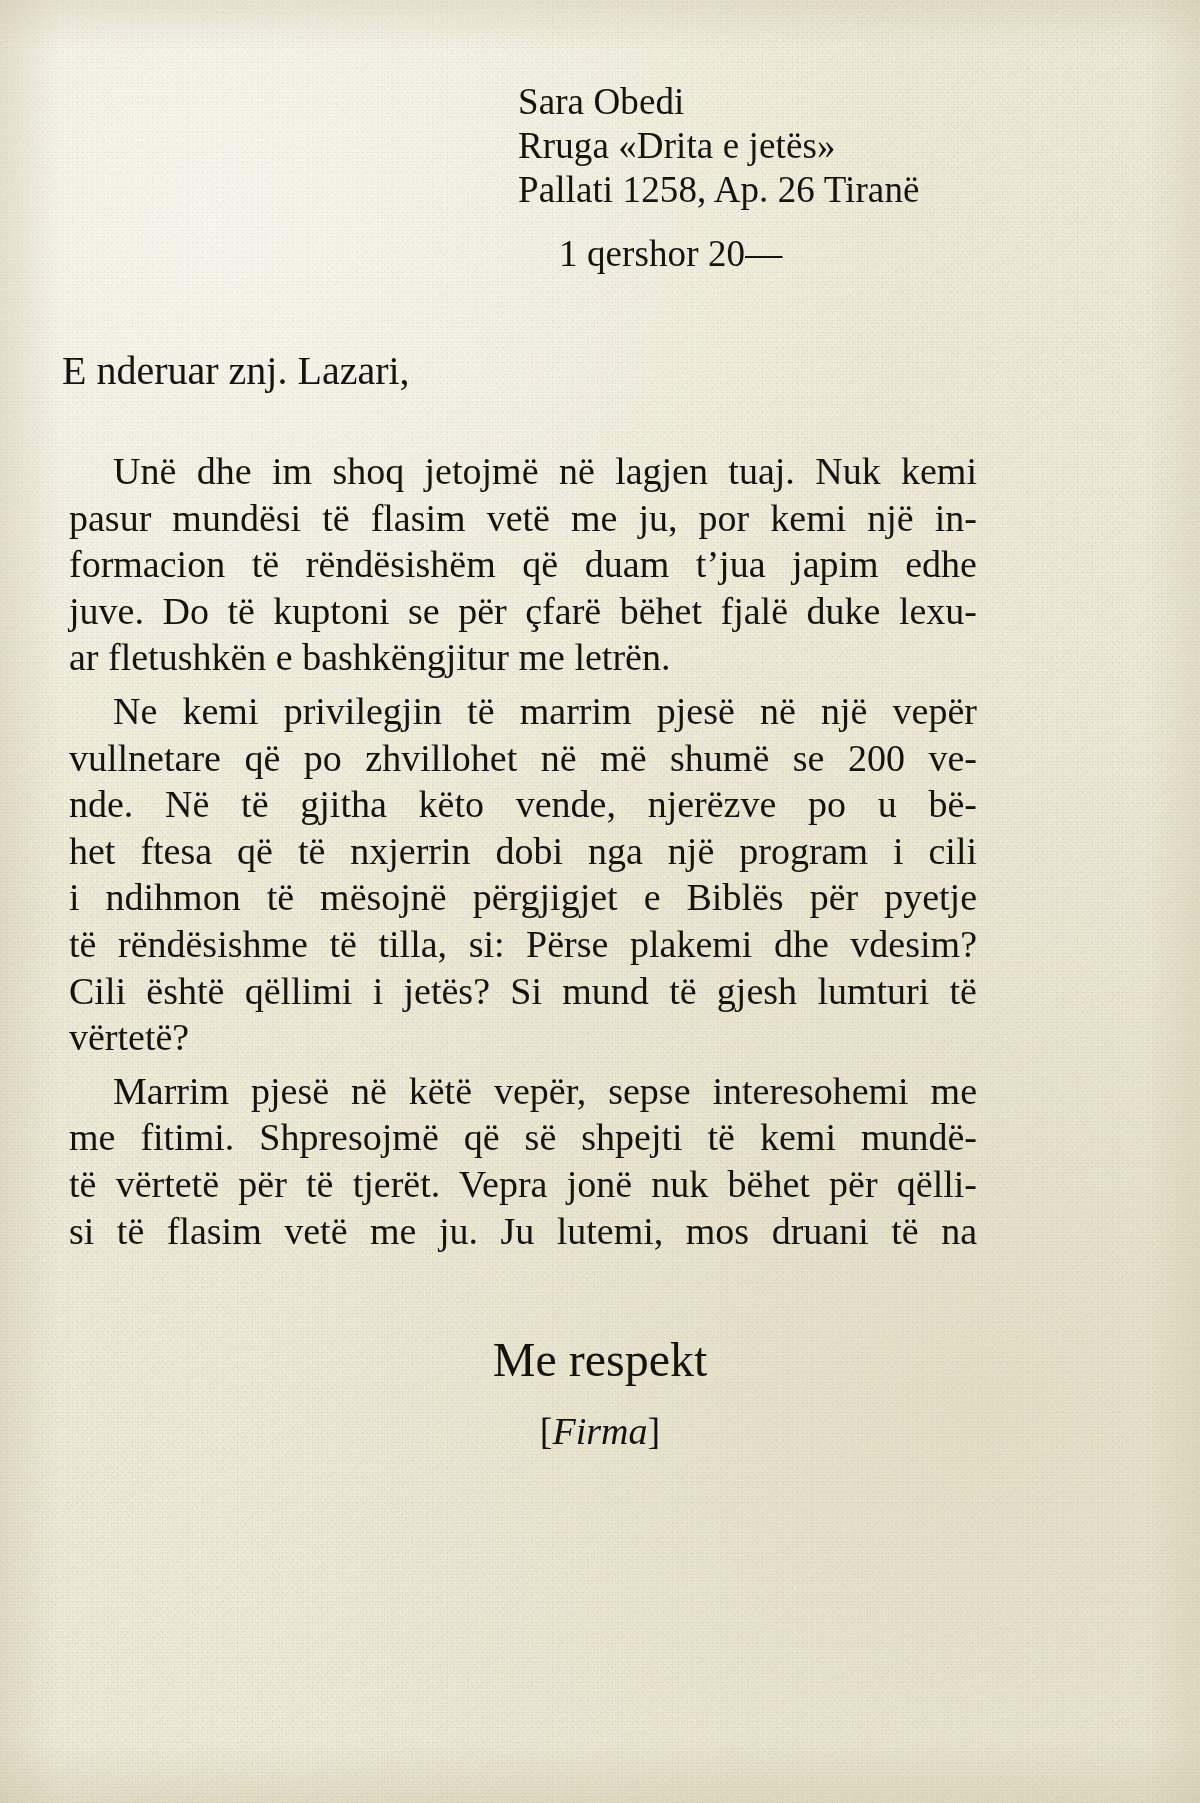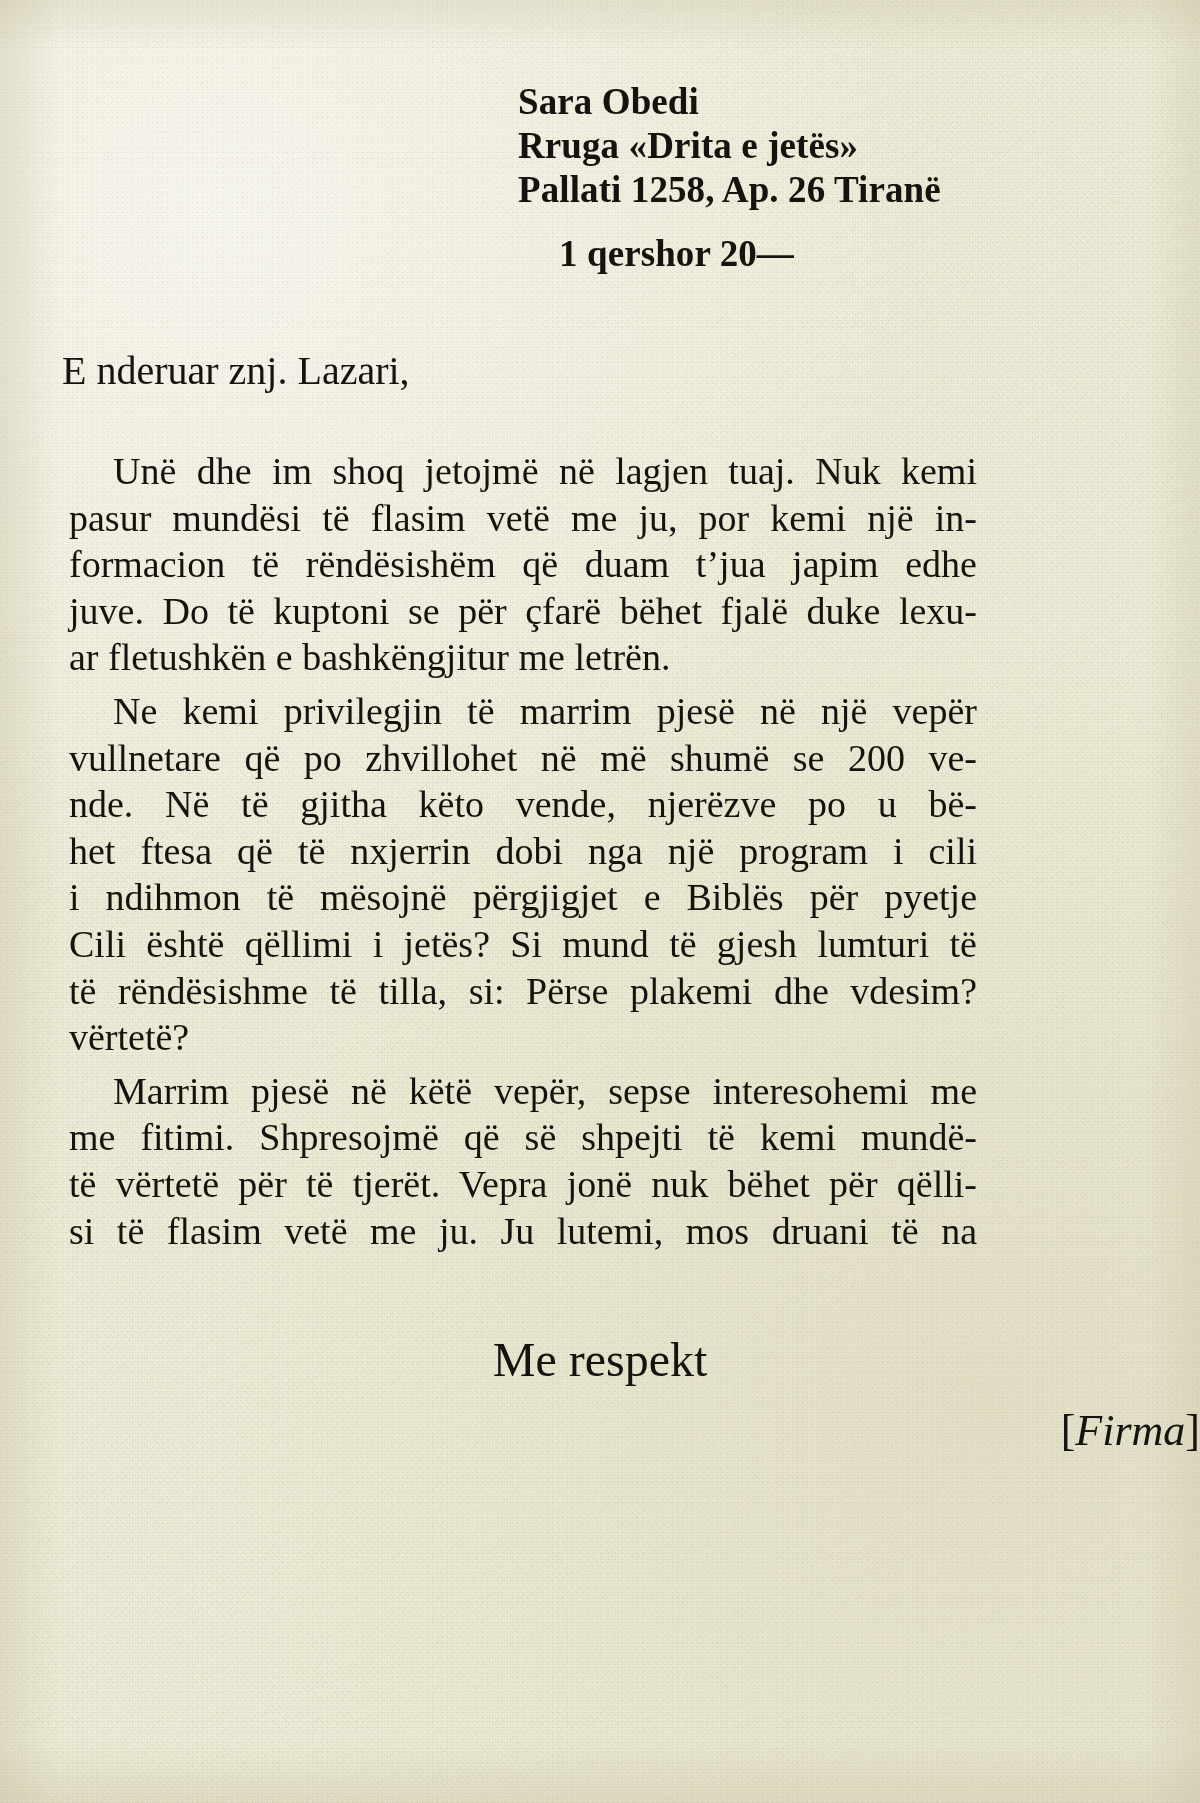--- a/index.html
+++ b/index.html
@@ -84,21 +84,20 @@
 
   
   .letterhead {
     position: absolute;
     left: 518px;
     top: 80px;
     width: 520px;
     font-size: 37px;
     line-height: 44px;
     letter-spacing: 0.1px;
-    font-weight: bold;
   }
   .letterhead .line {
     white-space: nowrap;
   }
   .letterhead .date {
     margin-top: 20px;
     margin-left: 41px;
   }
 
   
@@ -154,22 +153,22 @@
     top: 1337px;
     text-align: center;
     font-size: 48px;
     line-height: 46px;
   }
   .signature {
     position: absolute;
     left: 0;
     right: 0;
     top: 1408px;
-    text-align: right;
-    font-size: 44px;
+    text-align: center;
+    font-size: 38px;
     line-height: 46px;
   }
   .signature .firma {
     font-style: italic;
   }
 </style>
 </head>
 <body>
 
 <div class="sheet"></div>
@@ -196,22 +195,22 @@
       <span class="ln"><span>juve. Do të kuptoni se për çfarë bëhet fjalë duke lexu-</span></span>
       <span class="ln last"><span>ar fletushkën e bashkëngjitur me letrën.</span></span>
     </p>
 
     <p class="para">
       <span class="ln"><span class="indent"></span><span>Ne kemi privilegjin të marrim pjesë në një vepër</span></span>
       <span class="ln"><span>vullnetare që po zhvillohet në më shumë se 200 ve-</span></span>
       <span class="ln"><span>nde. Në të gjitha këto vende, njerëzve po u bë-</span></span>
       <span class="ln"><span>het ftesa që të nxjerrin dobi nga një program i cili</span></span>
       <span class="ln"><span>i ndihmon të mësojnë përgjigjet e Biblës për pyetje</span></span>
+      <span class="ln"><span>të rëndësishme të tilla, si: Përse plakemi dhe vdesim?</span></span>
       <span class="ln"><span>Cili është qëllimi i jetës? Si mund të gjesh lumturi të</span></span>
-      <span class="ln"><span>të rëndësishme të tilla, si: Përse plakemi dhe vdesim?</span></span>
       <span class="ln last"><span>vërtetë?</span></span>
     </p>
 
     <p class="para">
       <span class="ln"><span class="indent"></span><span>Marrim pjesë në këtë vepër, sepse interesohemi me</span></span>
       <span class="ln"><span>me fitimi. Shpresojmë që së shpejti të kemi mundë-</span></span>
       <span class="ln"><span>të vërtetë për të tjerët. Vepra jonë nuk bëhet për qëlli-</span></span>
       <span class="ln"><span>si të flasim vetë me ju. Ju lutemi, mos druani të na</span></span>
     </p>
 

